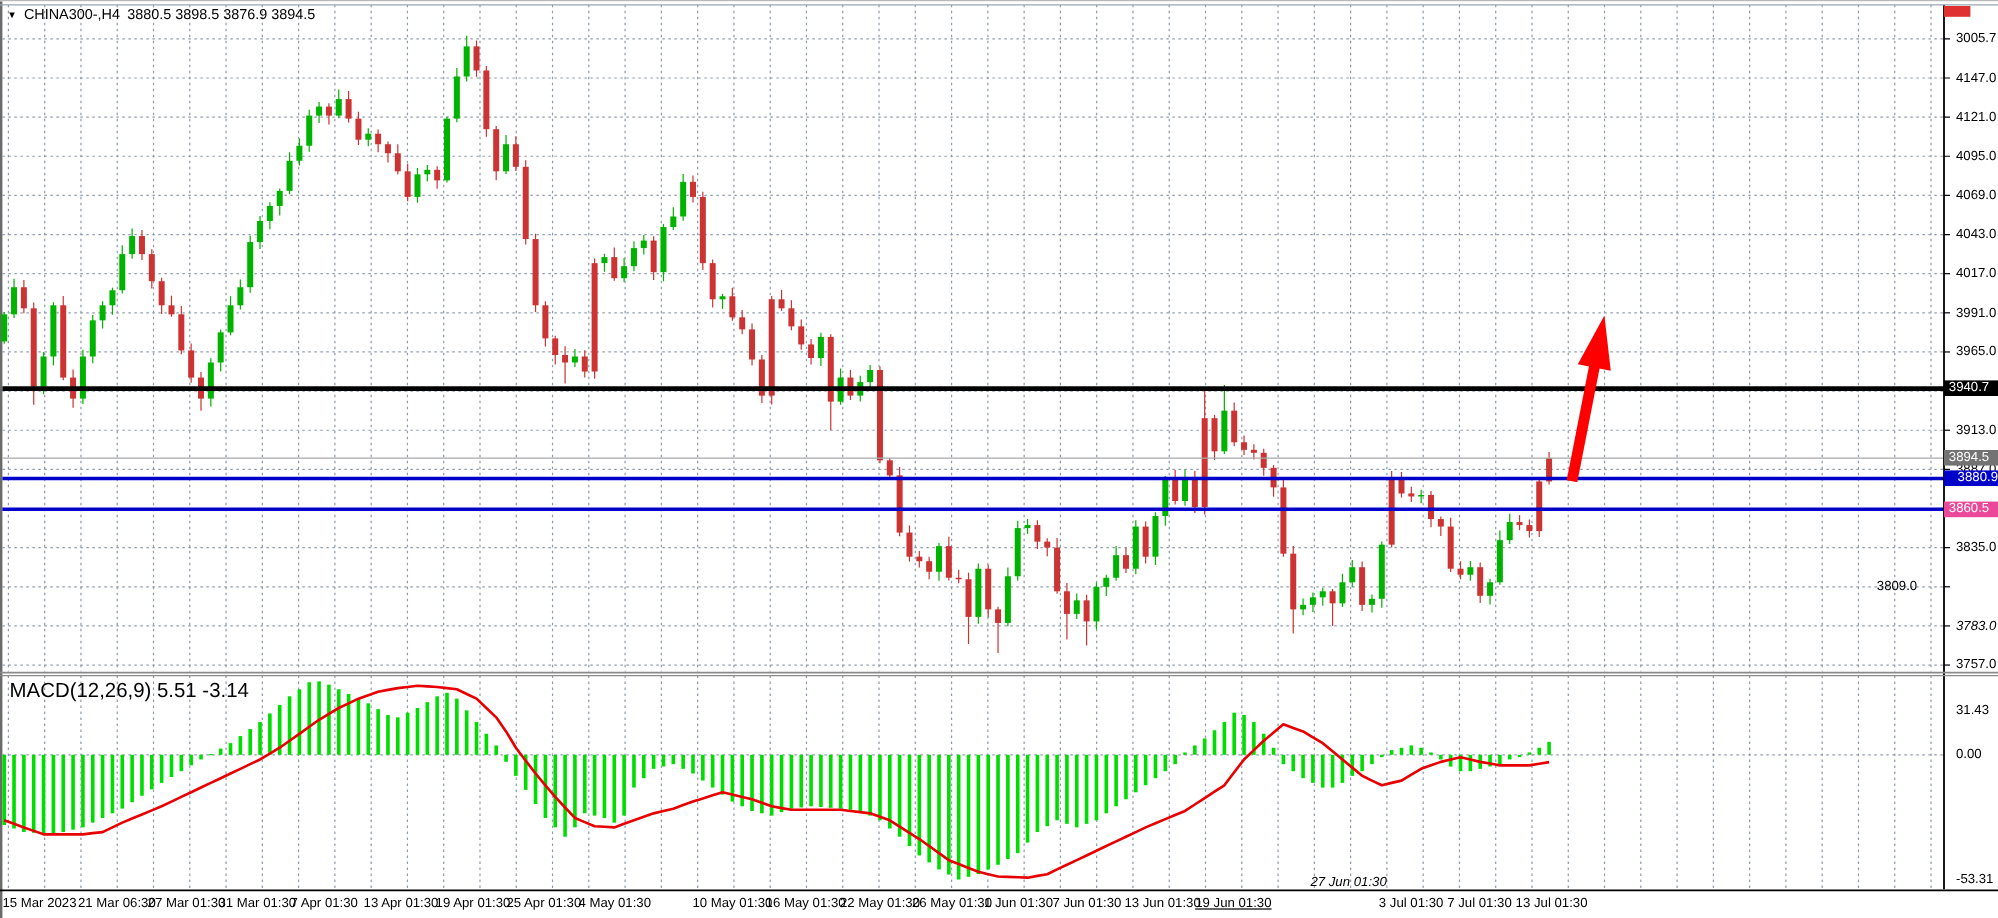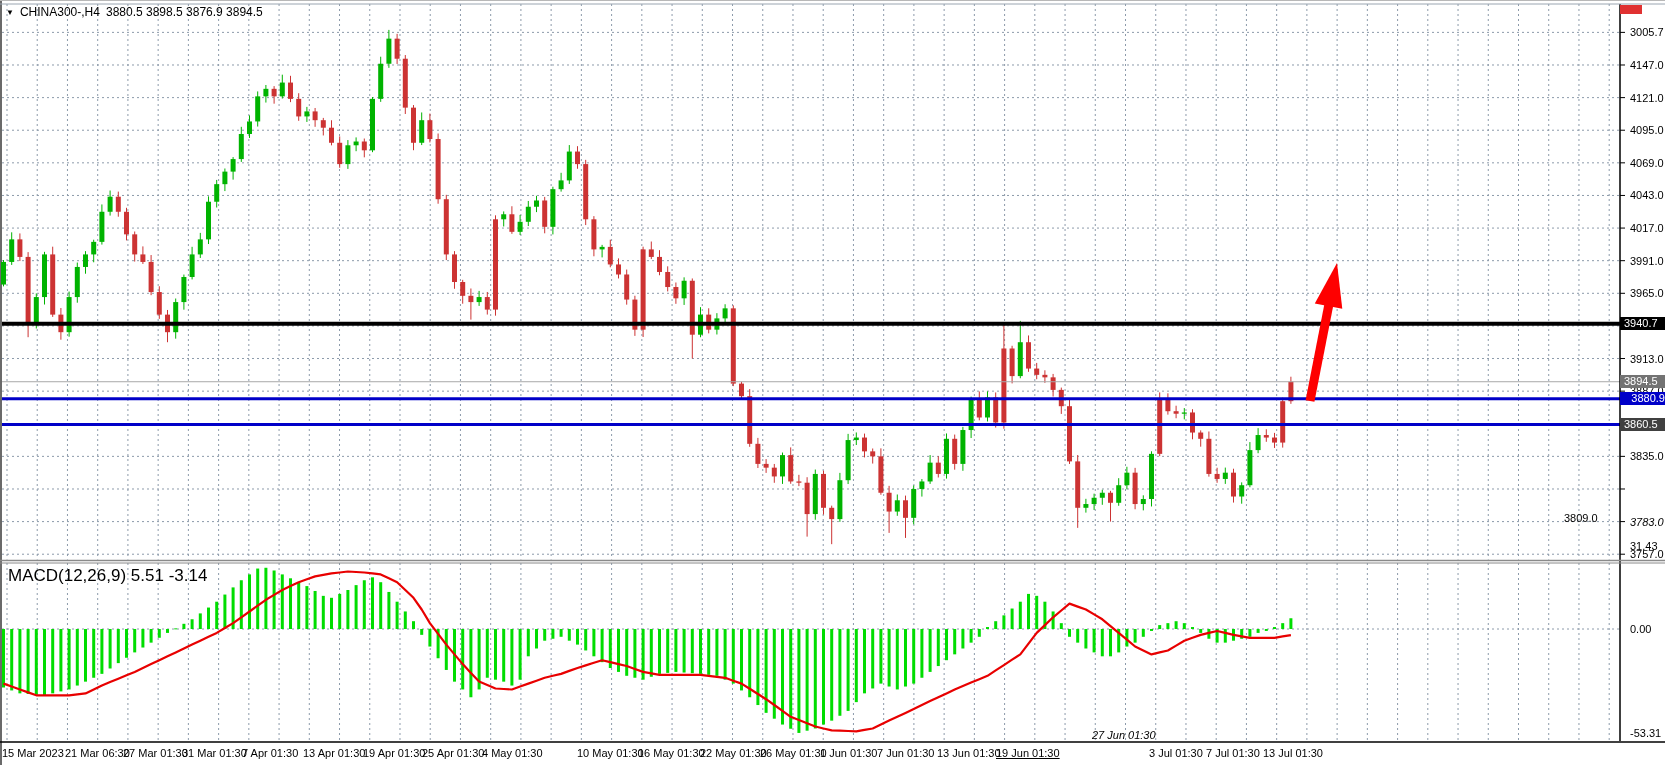--- a/index.html
+++ b/index.html
@@ -667,28 +667,28 @@
       <div class="lbl " style="left: 1630px; top: 90.6136px;">4121.0</div>
       <div class="lbl " style="left: 1630px; top: 123.228px;">4095.0</div>
       <div class="lbl " style="left: 1630px; top: 155.842px;">4069.0</div>
       <div class="lbl " style="left: 1630px; top: 188.457px;">4043.0</div>
       <div class="lbl " style="left: 1630px; top: 221.071px;">4017.0</div>
       <div class="lbl " style="left: 1630px; top: 253.686px;">3991.0</div>
       <div class="lbl " style="left: 1630px; top: 286.3px;">3965.0</div>
       <div class="lbl " style="left: 1630px; top: 351.529px;">3913.0</div>
       <div class="lbl " style="left: 1630px; top: 384.143px;">3887.0</div>
       <div class="lbl " style="left: 1630px; top: 449.372px;">3835.0</div>
-      <div class="lbl " style="left: 1564px; top: 481.986px; margin-top: 29px;">3809.0</div>
+      <div class="lbl " style="left: 1564px; top: 481.986px;">3809.0</div>
       <div class="lbl " style="left: 1630px; top: 514.601px; font-style: italic;">3783.0</div>
       <div class="lbl " style="left: 1630px; top: 547.215px;">3757.0</div>
       <div class="lbl badge" style="left: 1620px; top: 316.282px; background: rgb(0, 0, 0);">3940.7</div>
       <div class="lbl badge" style="left: 1620px; top: 374.235px; background: #737373;">3894.5</div>
       <div class="lbl badge" style="left: 1620px; top: 391.295px; background: rgb(0, 0, 200); text-align: right;">3880.9</div>
-      <div class="lbl badge" style="left: 1620px; top: 416.885px; background: #404040;">3860.5</div>
-      <div class="lbl " style="left: 1630px; top: 539px;">31.43</div>
+      <div class="lbl badge" style="left: 1620px; top: 416.885px; background: #ec4899;">3860.5</div>
+      <div class="lbl " style="left: 1630px; top: 585px;">31.43</div>
       <div class="lbl " style="left: 1630px; top: 622px;">0.00</div>
       <div class="lbl " style="left: 1630px; top: 725.955px;">-53.31</div>
       <div class="lbl " style="left: 2px; top: 746px;">15 Mar 2023</div>
       <div class="lbl " style="left: 65px; top: 746px;">21 Mar 06:30</div>
       <div class="lbl " style="left: 123px; top: 746px;">27 Mar 01:30</div>
       <div class="lbl " style="left: 182px; top: 746px;">31 Mar 01:30</div>
       <div class="lbl " style="left: 242px; top: 746px;">7 Apr 01:30</div>
       <div class="lbl " style="left: 303px; top: 746px;">13 Apr 01:30</div>
       <div class="lbl " style="left: 363px; top: 746px;">19 Apr 01:30</div>
       <div class="lbl " style="left: 422px; top: 746px;">25 Apr 01:30</div>

